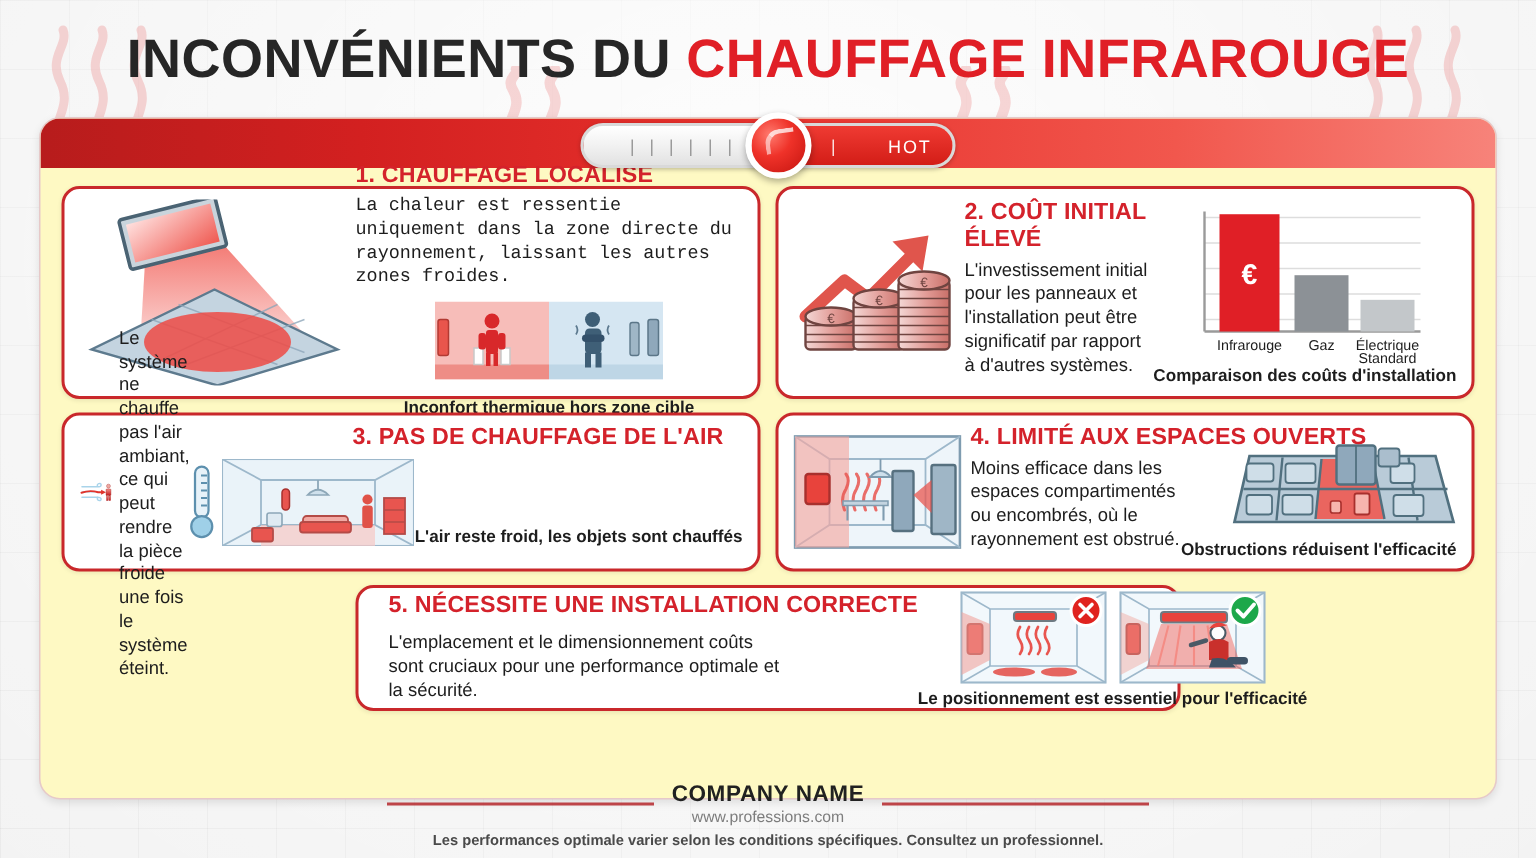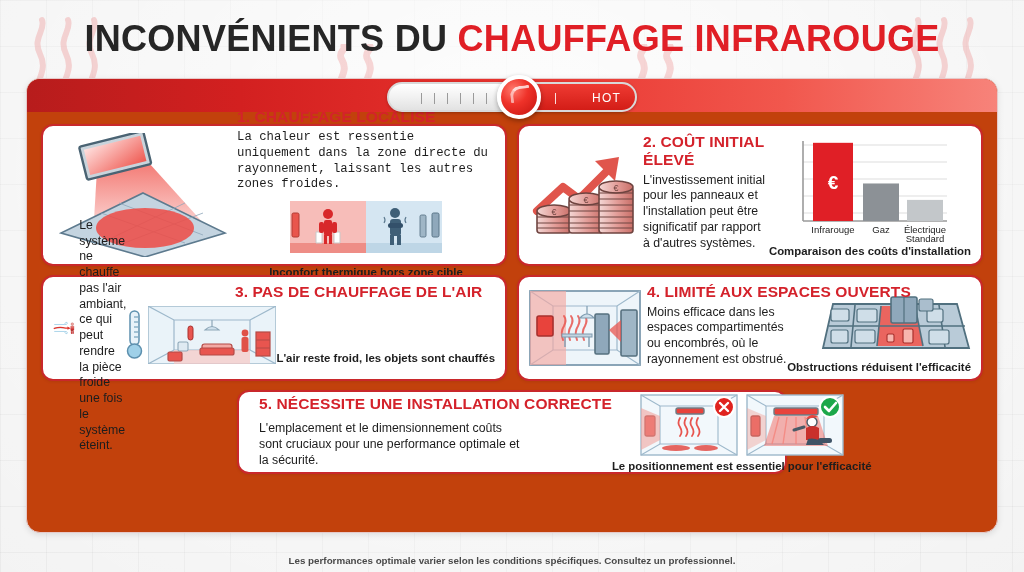--- a/index.html
+++ b/index.html
@@ -46,21 +46,21 @@
     font-family: "Liberation Sans", sans-serif;
   }
   .t-dark { color: #262626; }
   .t-red  { color: #e01f26; }
 
   
   #infographic {
     position: absolute;
     left: 26px; top: 78px;
     width: 972px; height: 455px;
-    background: #c2410c;
+    background: #fef9c3;
     border-radius: 14px;
     border: 1px solid #e6c9c9;
     box-shadow: 0 2px 6px rgba(0,0,0,.10);
     overflow: hidden;
     z-index: 4;
   }
   #red-band {
     position: absolute; top: 0; left: 0; right: 0; height: 33px;
     background: linear-gradient(90deg,#b71c1c 0%, #d32020 22%, #e8332e 50%, #f1574d 78%, #f7837a 100%);
   }
@@ -612,14 +612,22 @@
     <div class="tick" style="left:84px;"></div>
     <div class="tick" style="left:97px;"></div>
     <div class="tick light" style="left:150px;"></div>
     <div class="tick light" style="left:166px;"></div>
     <div id="hot-label">HOT</div>
   </div>
   <div id="thermo-knob"></div>
 </div>
 
 <div id="footer">
+  <div id="footer-rule-wrap">
+    <div class="rule"></div>
+    <div>
+      <div id="company-name">COMPANY NAME</div>
+      <div id="company-url">www.professions.com</div>
+    </div>
+    <div class="rule"></div>
+  </div>
   <div id="disclaimer">Les performances optimale varier selon les conditions spécifiques. Consultez un professionnel.</div>
 </div>
 
 </body></html>

